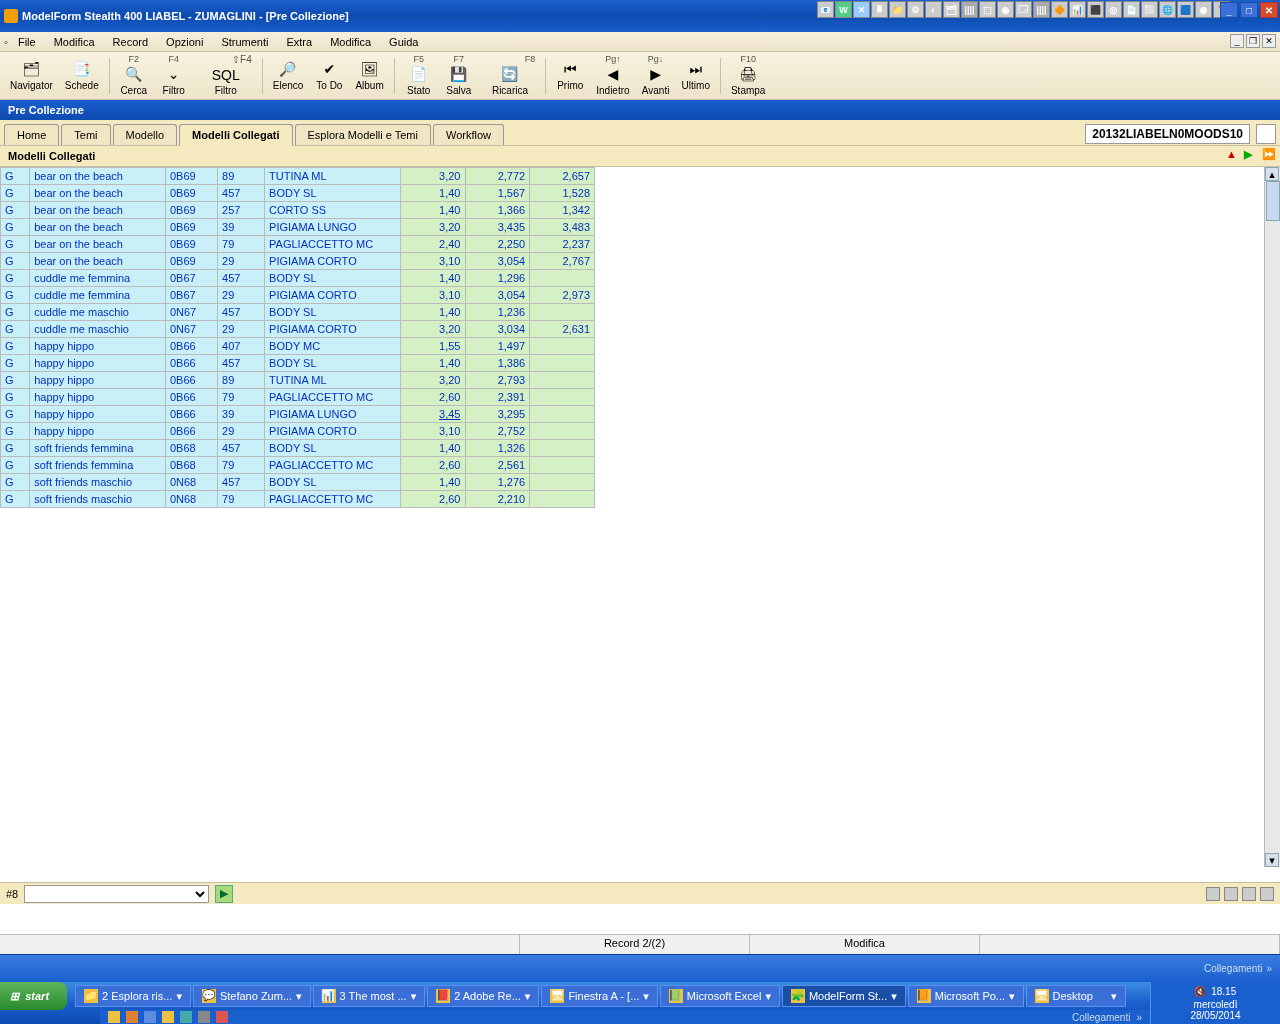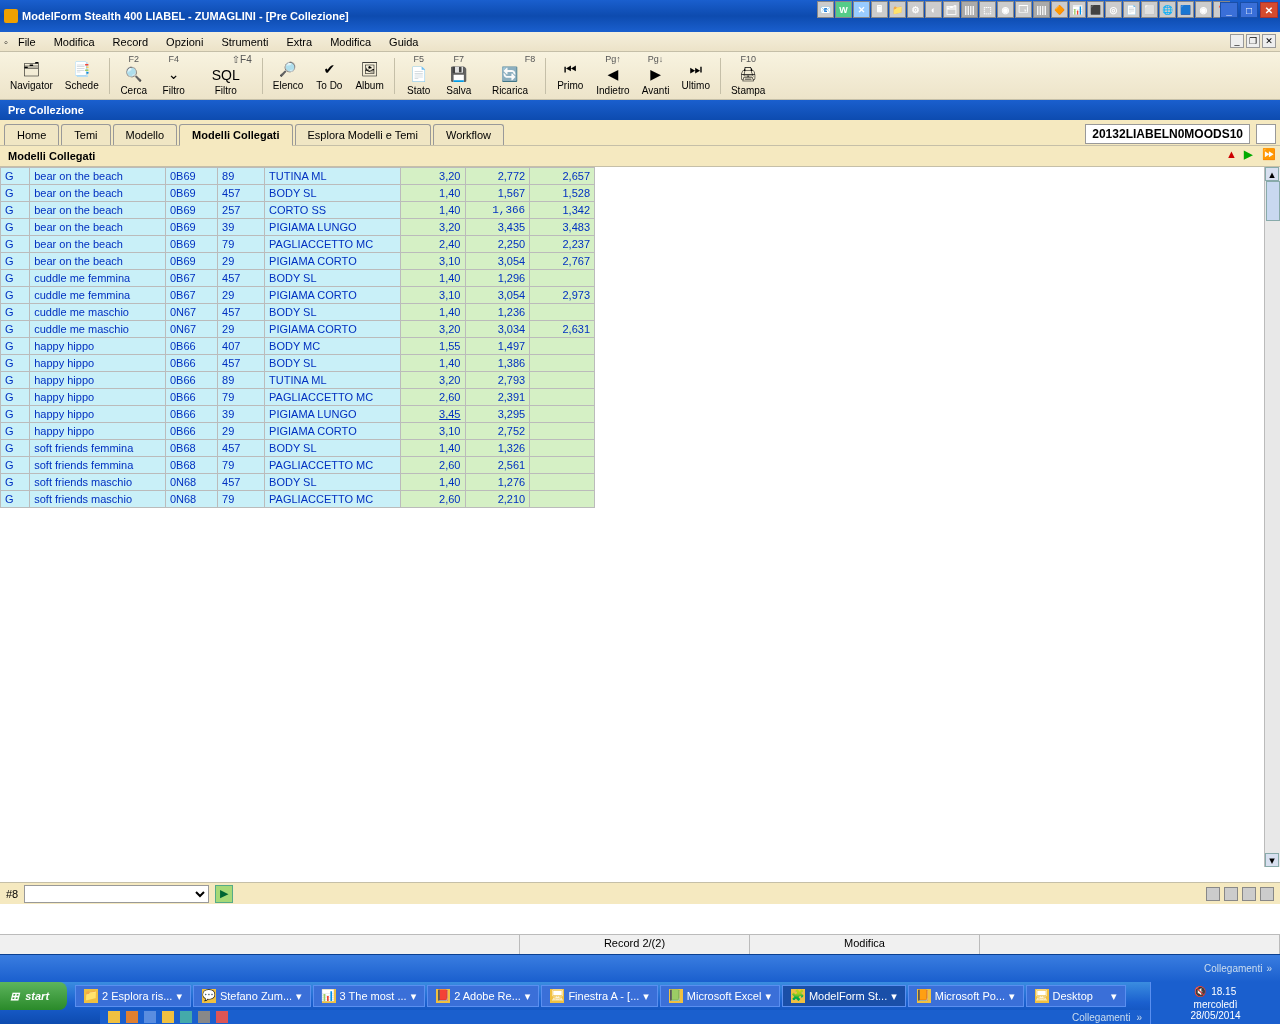--- a/index.html
+++ b/index.html
@@ -251,21 +251,21 @@
           <td class="gr" style="width:62px;margin-top:12px;">1,567</td>
           <td class="gr" style="width:62px;">1,528</td>
         </tr>
         <tr>
           <td class="lb" style="width:28px;">G</td>
           <td class="lb" style="width:130px;">bear on the beach</td>
           <td class="lb" style="width:50px;">0B69</td>
           <td class="lb" style="width:45px;">257</td>
           <td class="lb" style="width:130px;">CORTO SS</td>
           <td class="gr" style="width:62px;">1,40</td>
-          <td class="gr" style="width:62px;font-family:Liberation Mono, monospace;">1,366</td>
+          <td class="gr" style="width:62px;">1,366</td>
           <td class="gr" style="width:62px;">1,342</td>
         </tr>
         <tr>
           <td class="lb" style="width:28px;">G</td>
           <td class="lb" style="width:130px;">bear on the beach</td>
           <td class="lb" style="width:50px;">0B69</td>
           <td class="lb" style="width:45px;">39</td>
           <td class="lb" style="width:130px;">PIGIAMA LUNGO</td>
           <td class="gr" style="width:62px;">3,20</td>
           <td class="gr" style="width:62px;">3,435</td>

